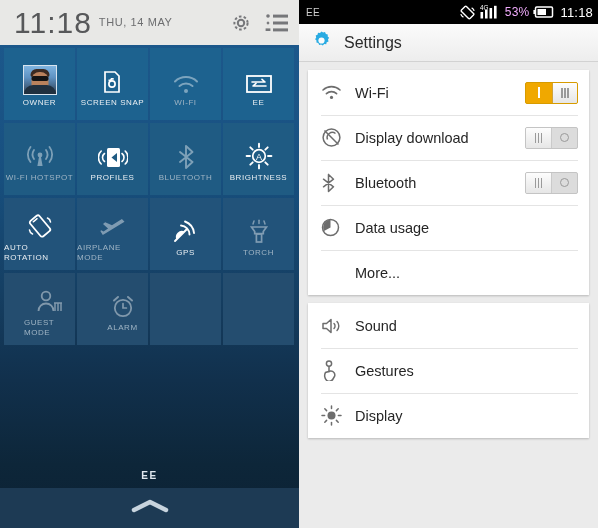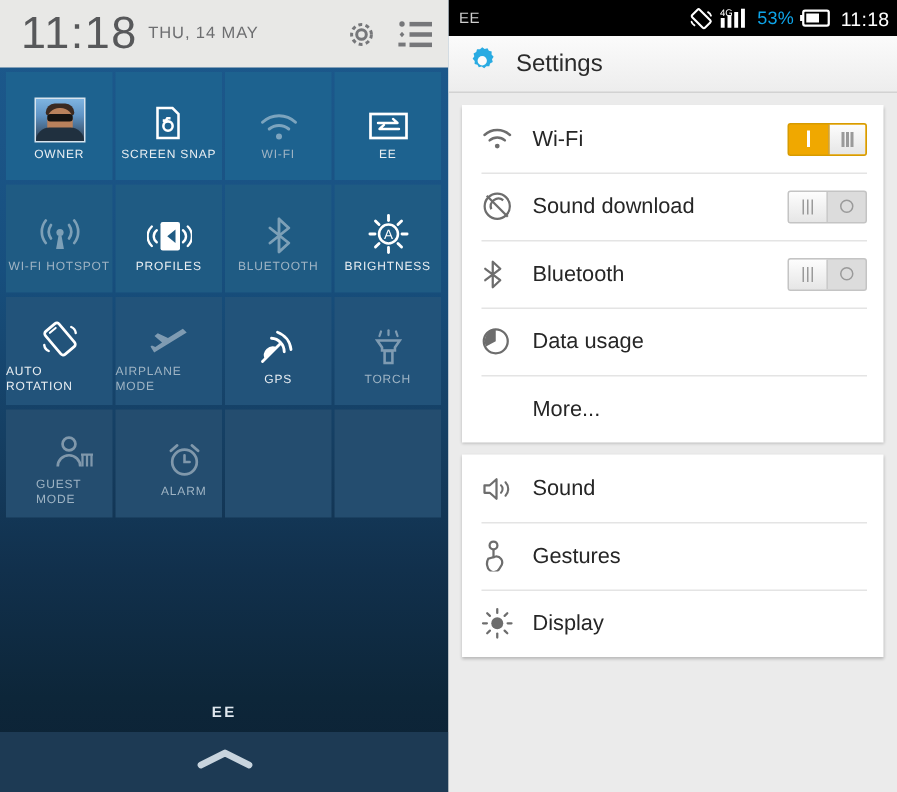--- a/index.html
+++ b/index.html
@@ -38,21 +38,21 @@
 
   .carrier{position:absolute;left:0;right:0;bottom:47px;text-align:center;font-size:10px;color:#dfe7ee;letter-spacing:1.6px;font-weight:700;}
   .handle{position:absolute;left:0;right:0;bottom:0;height:40px;background:#1d3a54;display:flex;align-items:center;justify-content:center;}
 
   
   .right{width:299px;height:528px;background:#ebebeb;position:relative;overflow:hidden;}
   .statusbar{height:24px;background:#000;display:flex;align-items:center;padding:0 5px 0 7px;box-sizing:border-box;}
   .sb-carrier{font-size:10px;color:#cfcfcf;letter-spacing:.4px;}
   .sb-sp{flex:1;}
   .sb-item{margin-left:4px;display:flex;align-items:center;}
-  .sb-txt{font-size:12px;color:#0ea5e9;margin-left:4px;letter-spacing:.2px;}
+  .sb-txt{font-size:12px;color:#f0abfc;margin-left:4px;letter-spacing:.2px;}
   .sb-clock{font-size:13px;color:#fff;margin-left:5px;letter-spacing:.2px;}
 
   .appbar{height:38px;background:linear-gradient(180deg,#fbfbfb 0%,#ededed 100%);display:flex;align-items:center;
           padding:16px 12px;box-sizing:border-box;border-bottom:1px solid #d2d2d2;}
   .appbar-title{font-size:16px;color:#2b2b2b;margin-left:12px;}
 
   .card{background:#fff;margin:8px 9px 0 9px;box-shadow:0 1px 2px rgba(0,0,0,.22);}
   .srow{display:flex;align-items:center;height:45px;padding:0 11px 0 13px;box-sizing:border-box;position:relative;}
   .srow + .srow::before{content:"";position:absolute;left:13px;right:11px;top:0;height:1px;background:#e4e4e4;}
   .srow .sico{width:26px;display:flex;align-items:center;justify-content:flex-start;flex:none;}
@@ -387,21 +387,21 @@
       </div>
 
       <div class="srow">
         <span class="sico">
           <svg width="21" height="21" viewBox="0 0 21 21">
               <circle cx="10.5" cy="10.5" r="8.4" fill="none" stroke="#6d6d6d" stroke-width="1.5"></circle>
             <path d="M6.5 12.5 a5.2 5.2 0 0 1 8-6" fill="none" stroke="#6d6d6d" stroke-width="1.5"></path>
             <path d="M3.5 3.5 L17.5 17.5" stroke="#6d6d6d" stroke-width="1.5"></path>
             </svg>
         </span>
-        <span class="slab">Sound download</span>
+        <span class="slab">Display download</span>
         <span class="toggle off">
           <span class="tg-half tg-knob">
             <span class="bars">
                 <i></i>
                 <i></i>
                 <i></i>
               </span>
           </span>
           <span class="tg-half">
               <i class="offcirc"></i>

